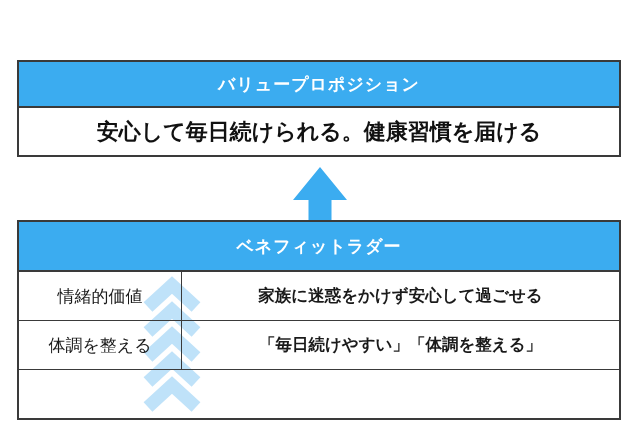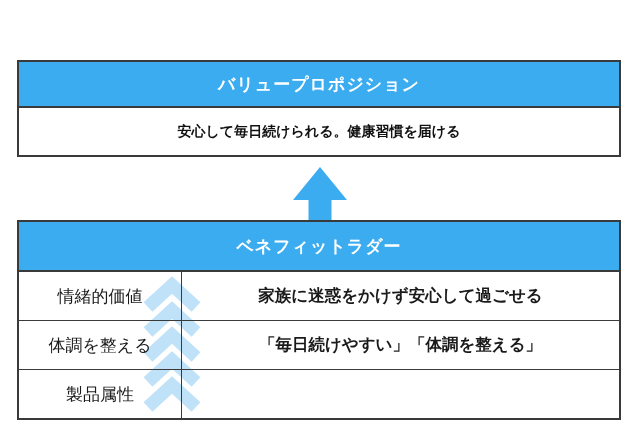--- a/index.html
+++ b/index.html
@@ -18,21 +18,21 @@
     background:#3BACF0;color:#ffffff;
     font-weight:bold;font-size:17px;letter-spacing:1px;
     display:flex;align-items:center;justify-content:center;
     border-bottom:2px solid #3a3a3a;
     position:relative;z-index:2;
   }
   .top-box .box-header{height:44px;}
   .bottom-box .box-header{height:48px;}
   .vp-body{
     height:47px;display:flex;align-items:center;justify-content:center;
-    font-weight:bold;font-size:14px;color:#111111;background:#ffffff;
+    font-weight:bold;font-size:22px;color:#111111;background:#ffffff;
   }
   .arrow-wrap{position:absolute;left:293px;top:135px;width:54px;height:58px;}
   .ladder-rows{position:relative;}
   .chevrons{position:absolute;left:123px;top:3px;width:60px;height:144px;z-index:0;}
   .row{
     position:relative;z-index:1;display:flex;height:48px;background:transparent;
   }
   .row + .row{border-top:1.5px solid #3a3a3a;}
   .cell-label{
     width:163px;flex:0 0 163px;box-sizing:border-box;
@@ -80,18 +80,17 @@
         <div class="cell-label">情緒的価値</div>
         <div class="cell-value">家族に迷惑をかけず安心して過ごせる</div>
       </div>
 
       <div class="row">
         <div class="cell-label">体調を整える</div>
         <div class="cell-value">「毎日続けやすい」「体調を整える」</div>
       </div>
 
       <div class="row">
-        <div class="cell-label">製品属性</div>
       </div>
     </div>
   </div>
 
 </div>
 
 </body></html>

